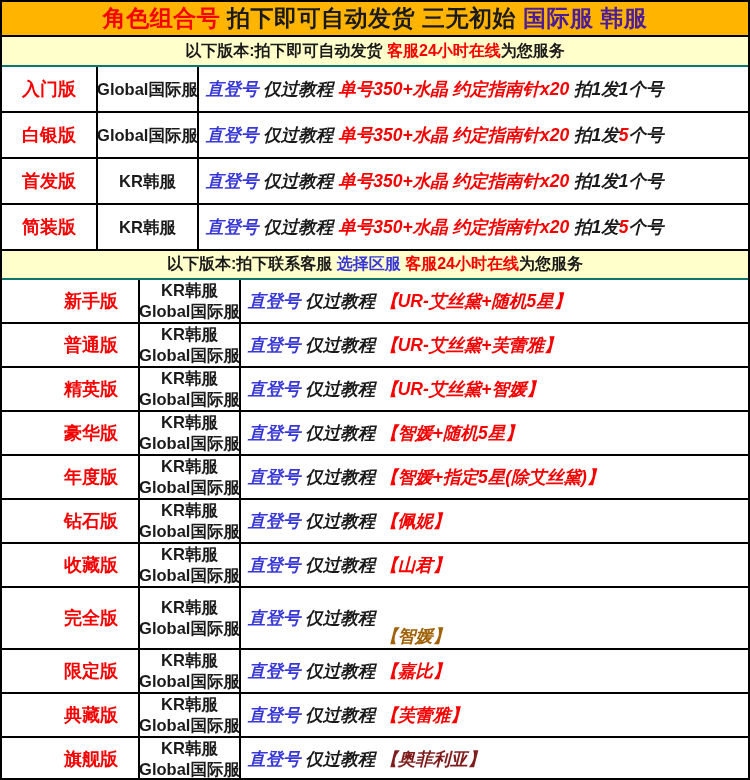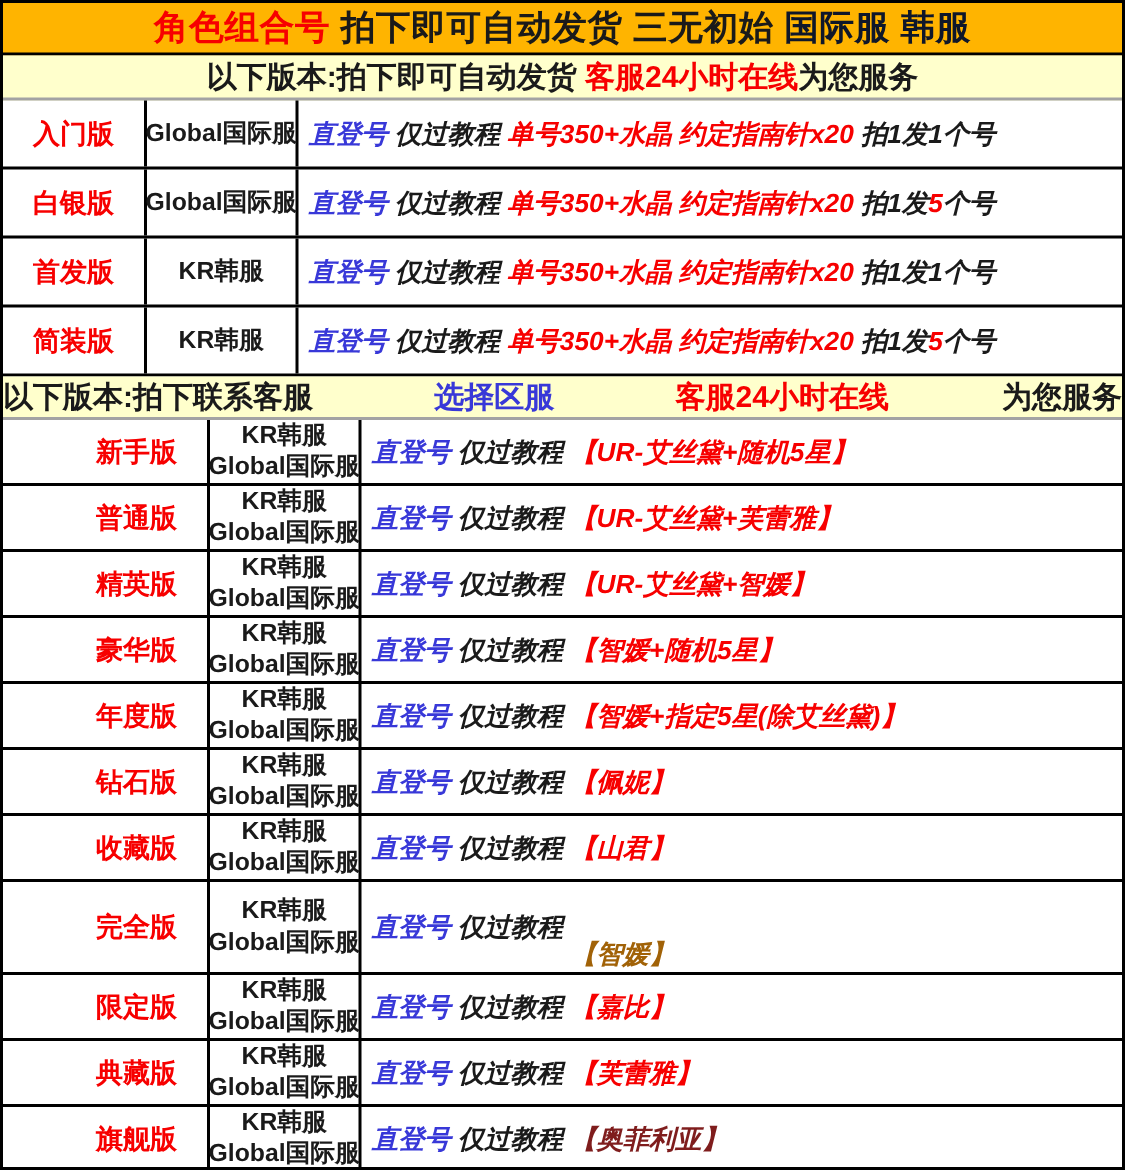--- a/index.html
+++ b/index.html
@@ -18,22 +18,22 @@
   .header{
     flex:0 0 33px;
     display:flex;align-items:center;justify-content:center;
     font-size:23px;letter-spacing:.5px;
     border-bottom:2px solid #000;
     white-space:pre;
   }
   .banner{
     flex:0 0 28px;
     display:flex;align-items:center;justify-content:center;
-    font-size:20px;
-    border-bottom:2px solid #a3a3a3;
+    font-size:16px;
+    border-bottom:2px solid #0f766e;
     white-space:pre;
   }
   .banner-2{flex-basis:27px;}
   .rows{display:flex;flex-direction:column;min-height:0;}
   .rows-bottom{flex:1;}
   .row{
     display:grid;grid-template-columns:96px 101px 1fr;
     border-bottom:2px solid #000;
     box-sizing:border-box;
   }
@@ -60,21 +60,21 @@
     font-size:17.5px;
     white-space:pre;
     font-style:italic;
   }
 </style>
 </head>
 <body>
 
 <div class="sheet">
 
-  <div class="header" style="background: rgb(255, 180, 0);"><span style="color: rgb(247, 0, 0);">角色组合号</span><span style="color: rgb(26, 26, 26);"> 拍下即可自动发货 三无初始 </span><span style="color: #0f172a;">国际服 韩服</span></div>
+  <div class="header" style="background: rgb(255, 180, 0);"><span style="color: rgb(247, 0, 0);">角色组合号</span><span style="color: rgb(26, 26, 26);"> 拍下即可自动发货 三无初始 </span><span style="color: #4c1d95;">国际服 韩服</span></div>
 
   <div class="banner banner-1" style="background: rgb(255, 255, 204);"><span style="color: rgb(26, 26, 26);">以下版本:拍下即可自动发货 </span><span style="color: rgb(247, 0, 0);">客服24小时在线</span><span style="color: rgb(26, 26, 26);">为您服务</span></div>
 
   <div class="rows rows-top">
       <div class="row">
     <div class="cell cell-version" style="color: rgb(247, 0, 0);">入门版</div>
     <div class="cell cell-server">
           <div>Global国际服</div>
         </div>
     <div class="cell cell-desc"><span style="color: rgb(56, 56, 216);">直登号</span><span style="color: rgb(26, 26, 26);"> 仅过教程 </span><span style="color: rgb(247, 0, 0);">单号350+水晶 约定指南针x20</span><span style="color: rgb(26, 26, 26);"> 拍1发1个号</span></div>
@@ -95,21 +95,21 @@
   </div>
       <div class="row">
     <div class="cell cell-version" style="color: rgb(247, 0, 0);">简装版</div>
     <div class="cell cell-server">
           <div>KR韩服</div>
         </div>
     <div class="cell cell-desc"><span style="color: rgb(56, 56, 216);">直登号</span><span style="color: rgb(26, 26, 26);"> 仅过教程 </span><span style="color: rgb(247, 0, 0);">单号350+水晶 约定指南针x20</span><span style="color: rgb(26, 26, 26);"> 拍1发</span><span style="color: rgb(247, 0, 0);">5</span><span style="color: rgb(26, 26, 26);">个号</span></div>
   </div>
     </div>
 
-  <div class="banner banner-2" style="background: rgb(255, 255, 204); justify-content: space-between;"><span style="color: rgb(26, 26, 26);">以下版本:拍下联系客服 </span><span style="color: rgb(56, 56, 216);">选择区服 </span><span style="color: rgb(247, 0, 0);">客服24小时在线</span><span style="color: rgb(26, 26, 26);">为您服务</span></div>
+  <div class="banner banner-2" style="background: rgb(255, 255, 204);"><span style="color: rgb(26, 26, 26);">以下版本:拍下联系客服 </span><span style="color: rgb(56, 56, 216);">选择区服 </span><span style="color: rgb(247, 0, 0);">客服24小时在线</span><span style="color: rgb(26, 26, 26);">为您服务</span></div>
 
   <div class="rows rows-bottom">
       <div class="row">
     <div class="cell cell-version" style="color: rgb(247, 0, 0);">新手版</div>
     <div class="cell cell-server">
           <div>KR韩服</div>
           <div>Global国际服</div>
         </div>
     <div class="cell cell-desc"><span style="color: rgb(56, 56, 216);">直登号</span><span style="color: rgb(26, 26, 26);"> 仅过教程 </span><span style="color: rgb(247, 0, 0);">【UR-艾丝黛+随机5星】</span></div>
   </div>

